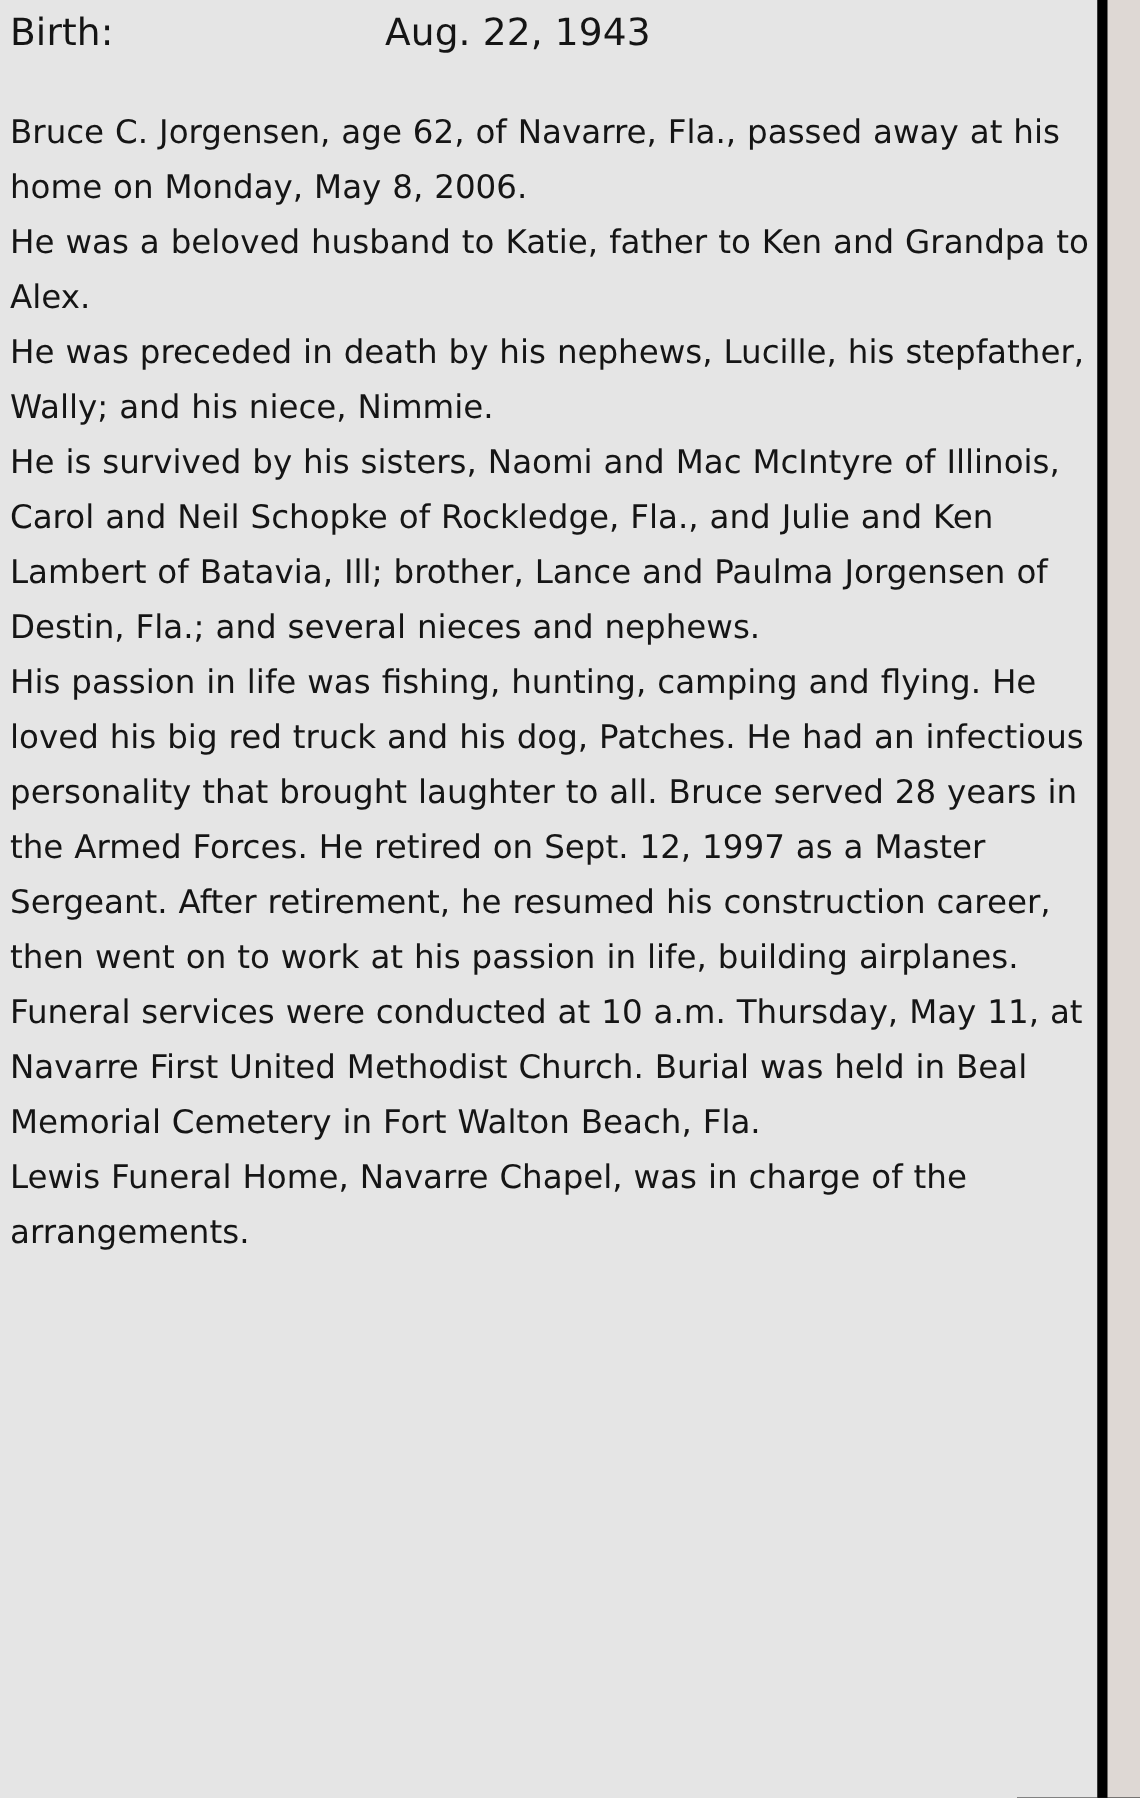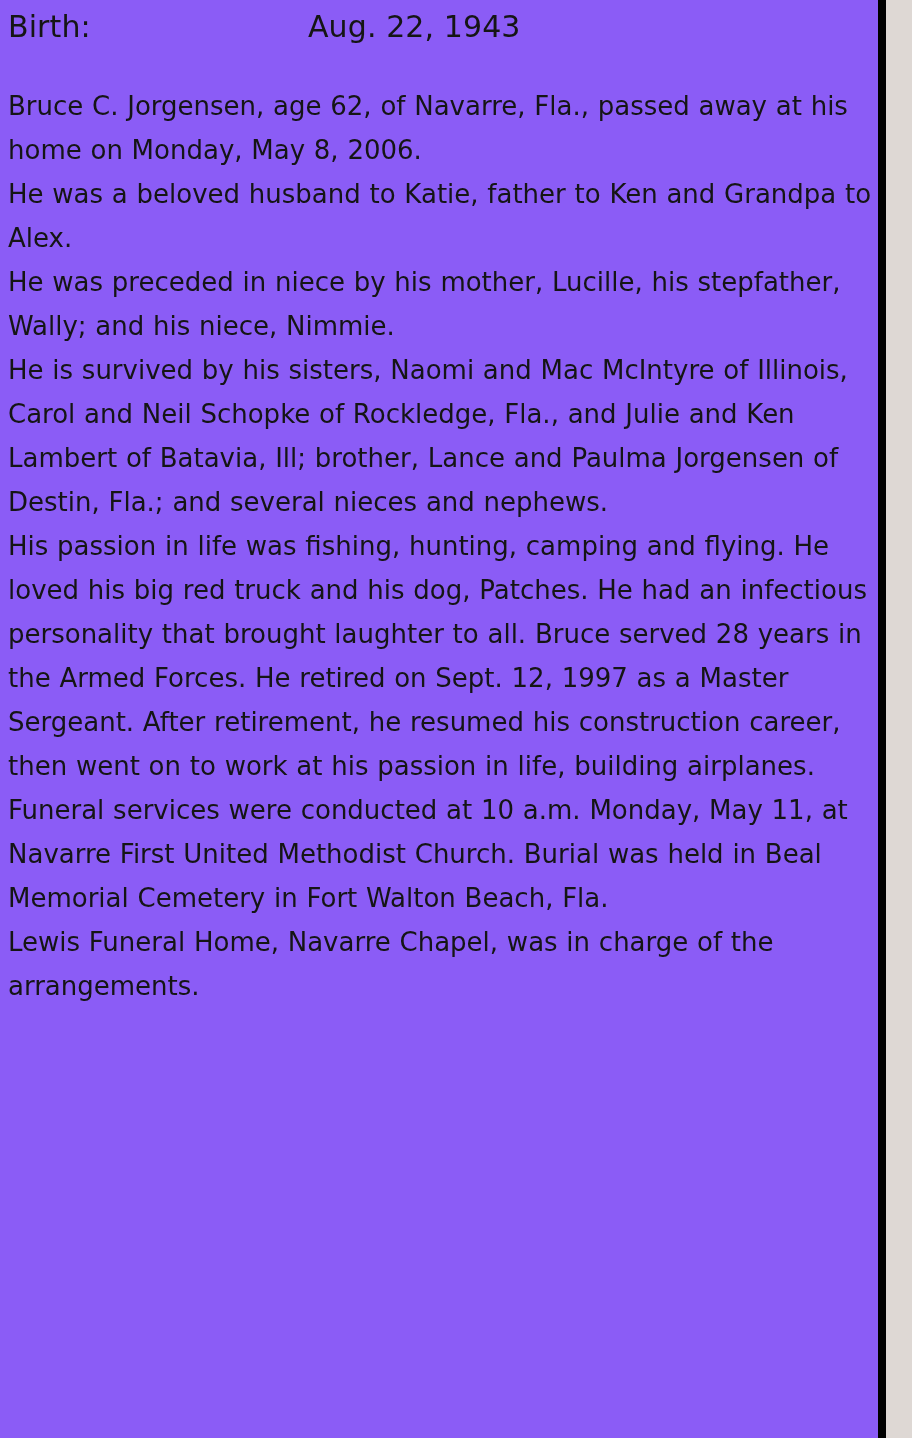--- a/index.html
+++ b/index.html
@@ -19,21 +19,21 @@
     height: 1438px;
     background: #000000;
     box-sizing: border-box;
   }
   .paper {
     position: absolute;
     left: 0px;
     top: 0px;
     width: 878px;
     height: 1438px;
-    background: #8b5cf6;
+    background: #e5e5e5;
     box-sizing: border-box;
     overflow: hidden;
   }
   .right-gutter {
     position: absolute;
     left: 878px;
     top: 0;
     width: 34px;
     height: 1438px;
     background: #000000;
@@ -89,23 +89,23 @@
       <div class="field-row">
         <span class="field-label">Birth:</span>
         <span class="field-value">Aug. 22, 1943</span>
       </div>
 
 
       <div class="spacer"></div>
 
       <p class="para">Bruce C. Jorgensen, age 62, of Navarre, Fla., passed away at his home on Monday, May 8, 2006.</p>
       <p class="para">He was a beloved husband to Katie, father to Ken and Grandpa to Alex.</p>
-      <p class="para">He was preceded in niece by his mother, Lucille, his stepfather, Wally; and his niece, Nimmie.</p>
+      <p class="para">He was preceded in death by his nephews, Lucille, his stepfather, Wally; and his niece, Nimmie.</p>
       <p class="para">He is survived by his sisters, Naomi and Mac McIntyre of Illinois, Carol and Neil Schopke of Rockledge, Fla., and Julie and Ken Lambert of Batavia, Ill; brother, Lance and Paulma Jorgensen of Destin, Fla.; and several nieces and nephews.</p>
       <p class="para">His passion in life was fishing, hunting, camping and flying. He loved his big red truck and his dog, Patches. He had an infectious personality that brought laughter to all. Bruce served 28 years in the Armed Forces. He retired on Sept. 12, 1997 as a Master Sergeant. After retirement, he resumed his construction career, then went on to work at his passion in life, building airplanes.</p>
-      <p class="para">Funeral services were conducted at 10 a.m. Monday, May 11, at Navarre First United Methodist Church. Burial was held in Beal Memorial Cemetery in Fort Walton Beach, Fla.</p>
+      <p class="para">Funeral services were conducted at 10 a.m. Thursday, May 11, at Navarre First United Methodist Church. Burial was held in Beal Memorial Cemetery in Fort Walton Beach, Fla.</p>
       <p class="para">Lewis Funeral Home, Navarre Chapel, was in charge of the arrangements.</p>
 
     </div>
   </div>
   <div class="right-gutter"></div>
   <div class="right-strip"></div>
 </div>
 
 </body></html>

